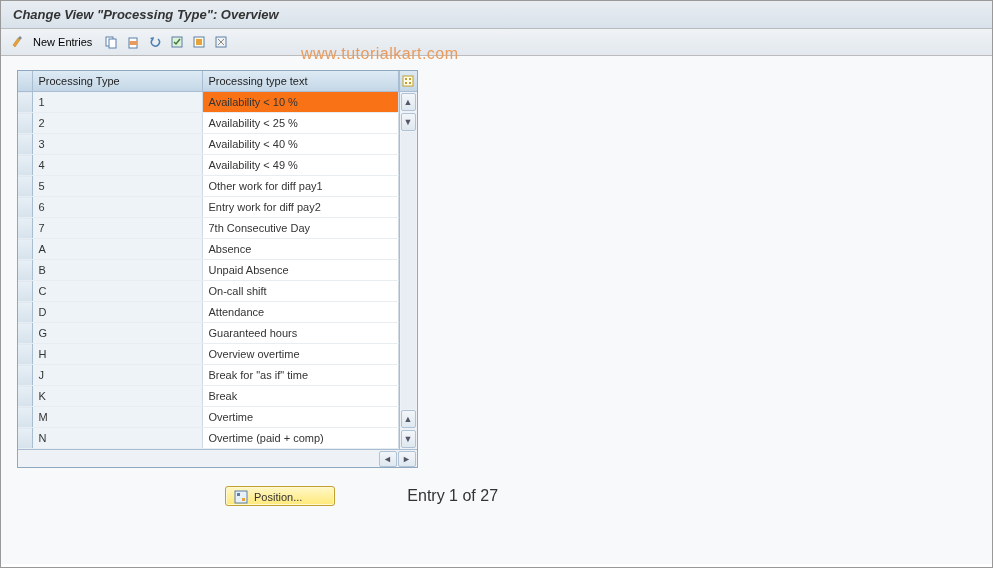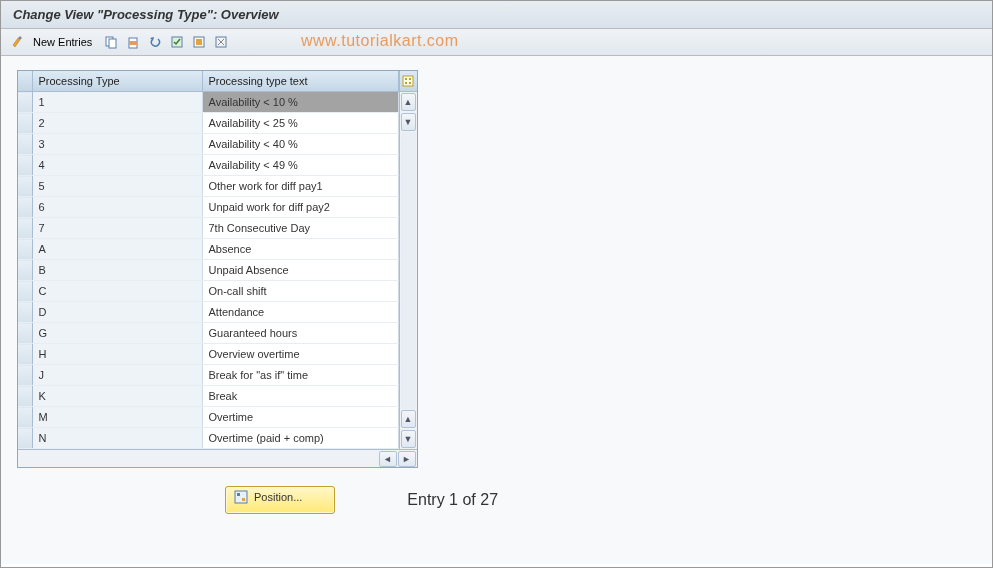--- a/index.html
+++ b/index.html
@@ -41,21 +41,21 @@
       display: flex;
       align-items: flex-end;
       gap: 4px;
       padding: 2px 6px 2px 2px;
       cursor: pointer;
       border-radius: 2px;
     }
     .watermark {
       position: absolute;
       left: 300px;
-      top: 3px;
+      top: 16px;
       color: #e89b5e;
       font-size: 16px;
       letter-spacing: 0.5px;
       pointer-events: none;
     }
     .content-area {
       padding: 14px 16px;
       background: #f8f9fa;
       height: calc(100% - 58px);
     }
@@ -95,21 +95,21 @@
     }
     td.sel-cell {
       width: 14px;
       padding: 0;
       background: linear-gradient(to bottom, #e8eff6 0%, #d6e2ec 100%);
       border-right: 1px solid #a8bdd1;
       cursor: pointer;
     }
     td.type-cell { background: #eef3f8; }
     td.text-cell { background: #fff; }
-    td.text-cell.selected { background: #a3a3a3; }
+    td.text-cell.selected { background: #f97316; }
     .vscroll-col {
       width: 18px;
       background: #eef2f6;
       border-left: 1px solid #a8bdd1;
       display: flex;
       flex-direction: column;
     }
     .vscroll-col .config-icon {
       height: 21px;
       border-bottom: 1px solid #a8bdd1;
@@ -154,21 +154,21 @@
     .footer-row {
       margin-top: 18px;
       display: flex;
       align-items: center;
     }
     .position-btn {
       margin-left: 208px;
       background: linear-gradient(to bottom, #fff7c8 0%, #ffe978 100%);
       border: 1px solid #c0a030;
       border-radius: 3px;
-      padding: 3px 32px 9px 8px;
+      padding: 3px 32px 1px 8px;
       display:flex; align-items:center;
       gap: 6px;
       cursor:pointer;
       font-size: 11px;
       color: #333;
       box-shadow: inset 0 0 0 1px #fff8d0;
     }
     .entry-text {
       margin-left: 72px;
       font-size: 16px;
@@ -264,21 +264,21 @@
               <td class="text-cell">Availability &lt; 49 %</td>
             </tr>
             <tr>
               <td class="sel-cell"></td>
               <td class="type-cell">5</td>
               <td class="text-cell">Other work for diff pay1</td>
             </tr>
             <tr>
               <td class="sel-cell"></td>
               <td class="type-cell">6</td>
-              <td class="text-cell">Unpaid work for diff pay2</td>
+              <td class="text-cell">Entry work for diff pay2</td>
             </tr>
             <tr>
               <td class="sel-cell"></td>
               <td class="type-cell">7</td>
               <td class="text-cell">7th Consecutive Day</td>
             </tr>
             <tr>
               <td class="sel-cell"></td>
               <td class="type-cell">A</td>
               <td class="text-cell">Absence</td>

